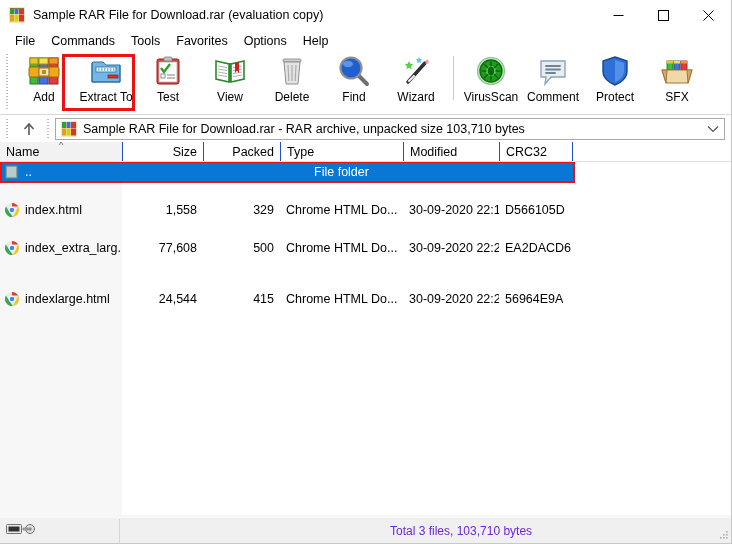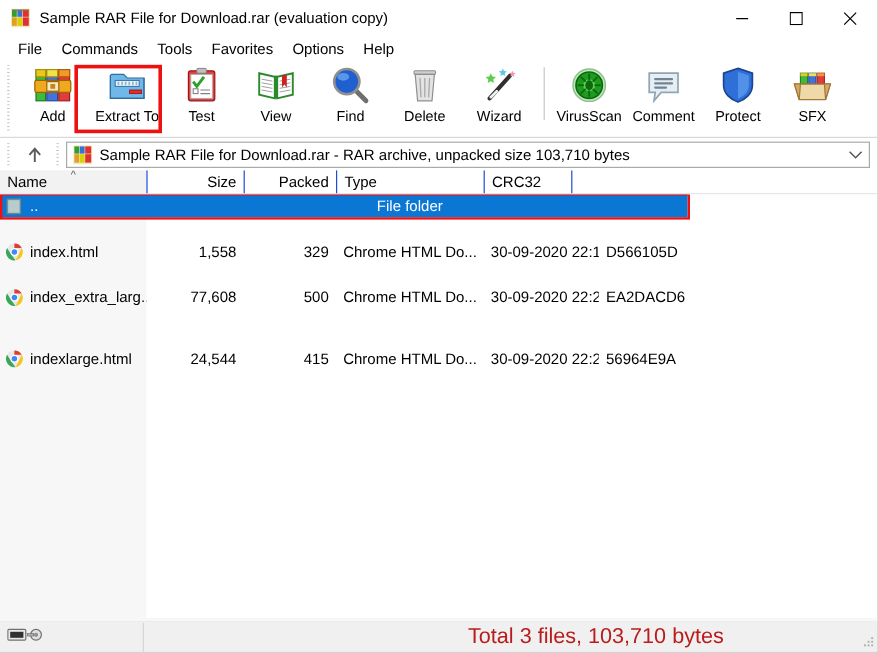--- a/index.html
+++ b/index.html
@@ -276,22 +276,22 @@
     display: flex; align-items: center;
     padding-left: 6px;
     box-sizing: border-box;
     border-right: 1px solid #d6d6d6;
   }
   .sb-pane2 {
     flex: 1 1 auto; height: 24px;
     display: flex; align-items: center;
     padding-left: 270px;
     box-sizing: border-box;
-    font-size: 18px;
-    color: #b91c1c;
+    font-size: 12px;
+    color: #6d28d9;
   }
   .resize-grip {
     position: absolute; right: 2px; bottom: 2px;
     width: 12px; height: 12px;
   }
   .scroll-strip {
     position: absolute;
     left: 0; right: 0; top: -3px;
     height: 3px;
     background: #f7f7f7;
@@ -418,41 +418,41 @@
           </g>
           <path d="M21 8 L25 7.2 L25 18 L23 15.5 L21 18 Z" fill="#d02020"></path>
         </svg>
       </div>
       <div class="lbl">View</div>
     </div>
 
     <div class="tb-btn">
       <div class="tb-icon">
         <svg width="32" height="32" viewBox="0 0 32 32">
-          <line x1="19" y1="19" x2="29" y2="29" stroke="#6f6f6f" stroke-width="4" stroke-linecap="round"></line>
-          <circle cx="13" cy="13" r="10.5" fill="#1f5fd0" stroke="#8f8f8f" stroke-width="2.2"></circle>
-          <ellipse cx="10" cy="9" rx="5" ry="3.2" fill="#6fa8f0" opacity="0.75"></ellipse>
-        </svg>
-      </div>
-      <div class="lbl">Find</div>
-    </div>
-
-    <div class="tb-btn">
-      <div class="tb-icon">
-        <svg width="32" height="32" viewBox="0 0 32 32">
           <rect x="7" y="4" width="18" height="3" rx="1" fill="#cfcfcf" stroke="#8f8f8f" stroke-width="0.9"></rect>
           <path d="M8 7 L10 29 L22 29 L24 7 Z" fill="#e3e3e3" stroke="#8f8f8f" stroke-width="1"></path>
           <g stroke="#a8a8a8" stroke-width="1.1">
             <line x1="12" y1="10" x2="12.8" y2="26"></line>
             <line x1="16" y1="10" x2="16" y2="26"></line>
             <line x1="20" y1="10" x2="19.2" y2="26"></line>
           </g>
         </svg>
       </div>
       <div class="lbl">Delete</div>
+    </div>
+
+    <div class="tb-btn">
+      <div class="tb-icon">
+        <svg width="32" height="32" viewBox="0 0 32 32">
+          <line x1="19" y1="19" x2="29" y2="29" stroke="#6f6f6f" stroke-width="4" stroke-linecap="round"></line>
+          <circle cx="13" cy="13" r="10.5" fill="#1f5fd0" stroke="#8f8f8f" stroke-width="2.2"></circle>
+          <ellipse cx="10" cy="9" rx="5" ry="3.2" fill="#6fa8f0" opacity="0.75"></ellipse>
+        </svg>
+      </div>
+      <div class="lbl">Find</div>
     </div>
 
     <div class="tb-btn">
       <div class="tb-icon">
         <svg width="32" height="32" viewBox="0 0 32 32">
           <line x1="8" y1="27" x2="25" y2="8" stroke="#303030" stroke-width="3.4" stroke-linecap="round"></line>
           <line x1="9" y1="26" x2="14" y2="21" stroke="#f0f0f0" stroke-width="2.2" stroke-linecap="round"></line>
           <path d="M9 6 l1.3 2.7 3 .4 -2.2 2.1 .5 3 -2.6-1.4 -2.6 1.4 .5-3 -2.2-2.1 3-.4 Z" fill="#5ad04a"></path>
           <path d="M19 2 l1 2.1 2.3 .3 -1.7 1.6 .4 2.3 -2-1.1 -2 1.1 .4-2.3 -1.7-1.6 2.3-.3 Z" fill="#5fc8ea"></path>
           <path d="M27 4 l.8 1.6 1.8 .3 -1.3 1.2 .3 1.8 -1.6-.8 -1.6 .8 .3-1.8 -1.3-1.2 1.8-.3 Z" fill="#f09aa8"></path>
@@ -567,20 +567,23 @@
     </div>
     <div class="hcell right" style="width:81px">
       <span>Size</span>
     </div>
     <div class="hcell right" style="width:77px">
       <span>Packed</span>
     </div>
     <div class="hcell" style="width:123px">
       <span>Type</span>
     </div>
+    <div class="hcell" style="width:96px">
+      <span>Modified</span>
+    </div>
     <div class="hcell" style="width:73px">
       <span>CRC32</span>
     </div>
     <div class="hcell" style="flex:1 1 auto"></div>
   </div>
 
   <div class="filelist">
     <div class="col-shade" style="left:0; width:122px"></div>
 
     <div class="row selected" style="top:0">

